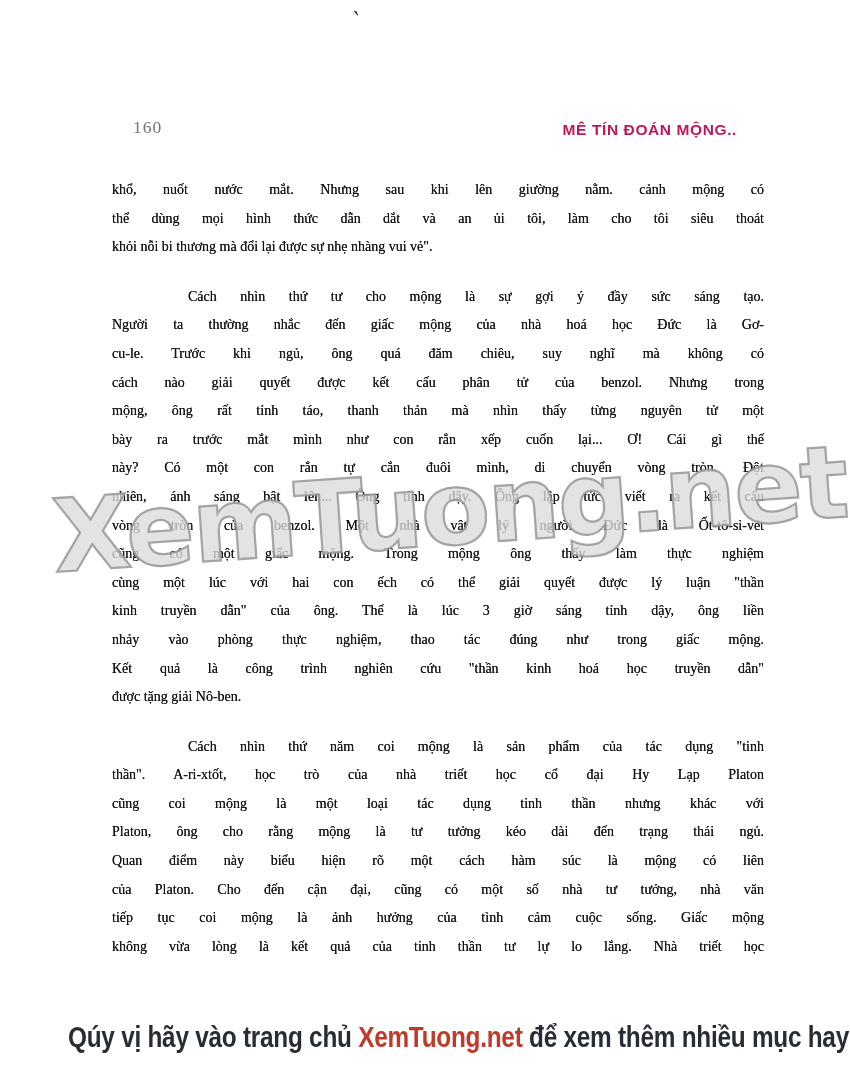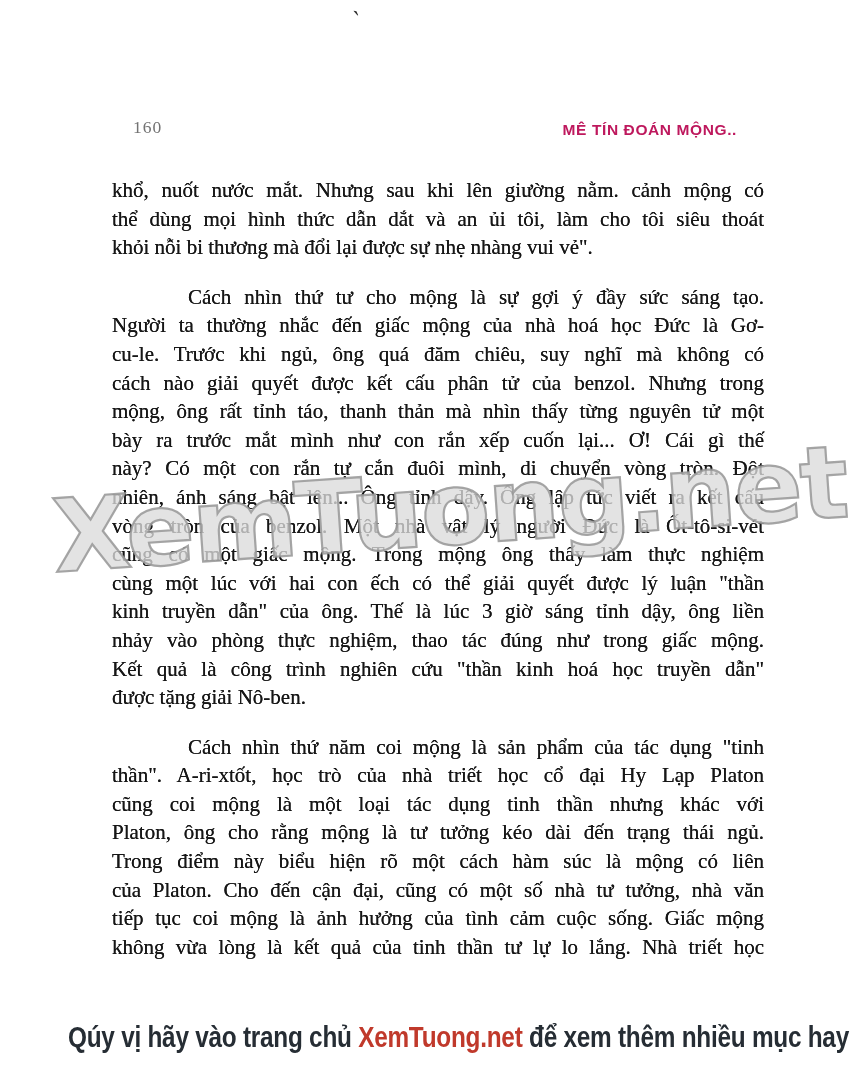--- a/index.html
+++ b/index.html
@@ -26,21 +26,21 @@
 
   .running-header {
     position: absolute; top: 121px; right: 113px;
     font-family: "Liberation Sans", "DejaVu Sans", sans-serif;
     font-weight: bold; font-size: 15.5px; color: #be185d;
     letter-spacing: 0.6px;
   }
 
   .bodytext {
     position: absolute; left: 112px; top: 176px; width: 652px;
-    font-size: 21px; color: #161616;
+    font-size: 14px; color: #161616;
     z-index: 1;
     text-shadow: 0 0 0.4px #222;
   }
   .para { margin: 0 0 21px 0; }
   .ln {
     line-height: 28.6px;
     text-align: justify;
     text-align-last: justify;
   }
   .ln.first { text-indent: 76px; }
@@ -107,21 +107,21 @@
       <div class="ln">nhảy vào phòng thực nghiệm, thao tác đúng như trong giấc mộng.</div>
       <div class="ln">Kết quả là công trình nghiên cứu "thần kinh hoá học truyền dẫn"</div>
       <div class="ln end">được tặng giải Nô-ben.</div>
     </div>
 
     <div class="para">
       <div class="ln first">Cách nhìn thứ năm coi mộng là sản phẩm của tác dụng "tinh</div>
       <div class="ln">thần". A-ri-xtốt, học trò của nhà triết học cổ đại Hy Lạp Platon</div>
       <div class="ln">cũng coi mộng là một loại tác dụng tinh thần nhưng khác với</div>
       <div class="ln">Platon, ông cho rằng mộng là tư tưởng kéo dài đến trạng thái ngủ.</div>
-      <div class="ln">Trong điểm này biểu hiện rõ một cách hàm súc là mộng có liên</div>
+      <div class="ln">Quan điểm này biểu hiện rõ một cách hàm súc là mộng có liên</div>
       <div class="ln">của Platon. Cho đến cận đại, cũng có một số nhà tư tưởng, nhà văn</div>
       <div class="ln">tiếp tục coi mộng là ảnh hưởng của tình cảm cuộc sống. Giấc mộng</div>
       <div class="ln">không vừa lòng là kết quả của tinh thần tư lự lo lắng. Nhà triết học</div>
     </div>
 
   </div>
 
   <div class="watermark">XemTuong.net</div>
 
   <div class="footer"><span>Qúy vị hãy vào trang chủ </span><span class="site">XemTuong.net</span><span> để xem thêm nhiều mục hay khác</span></div>

